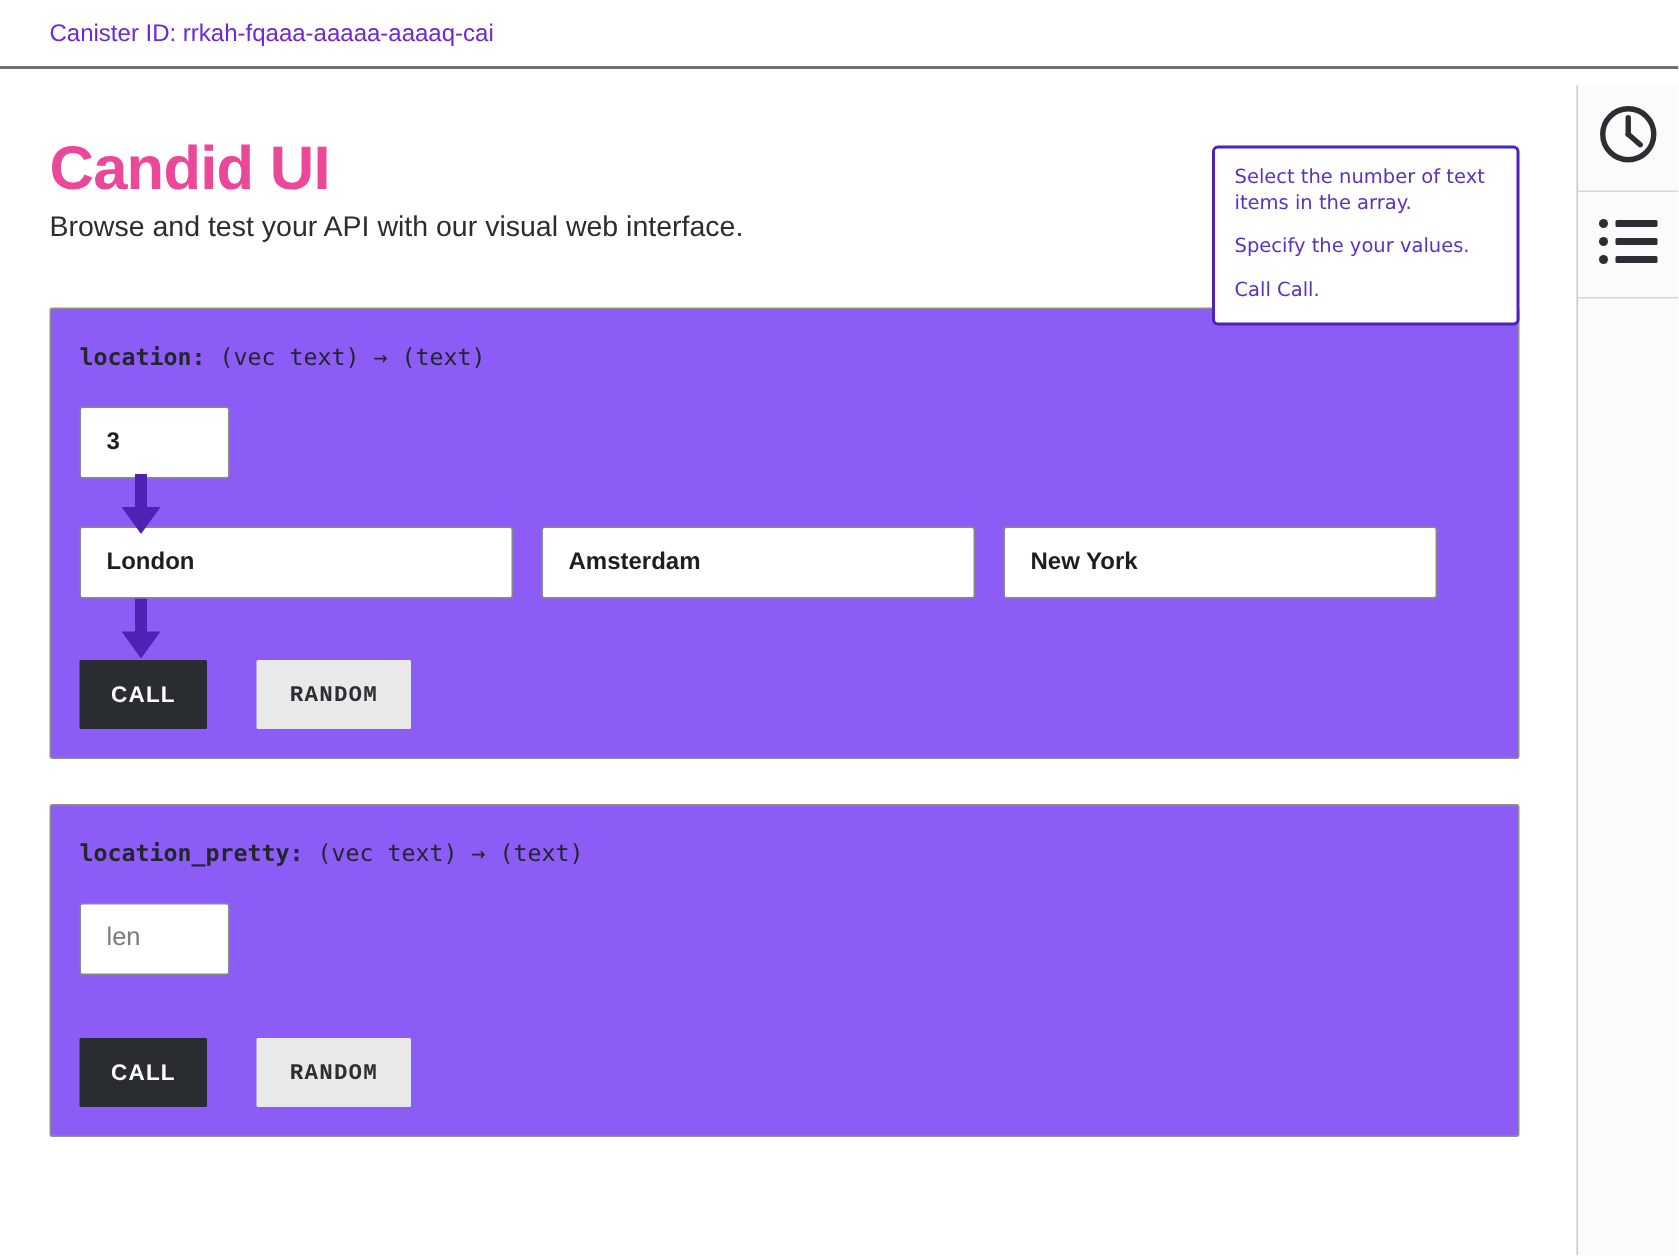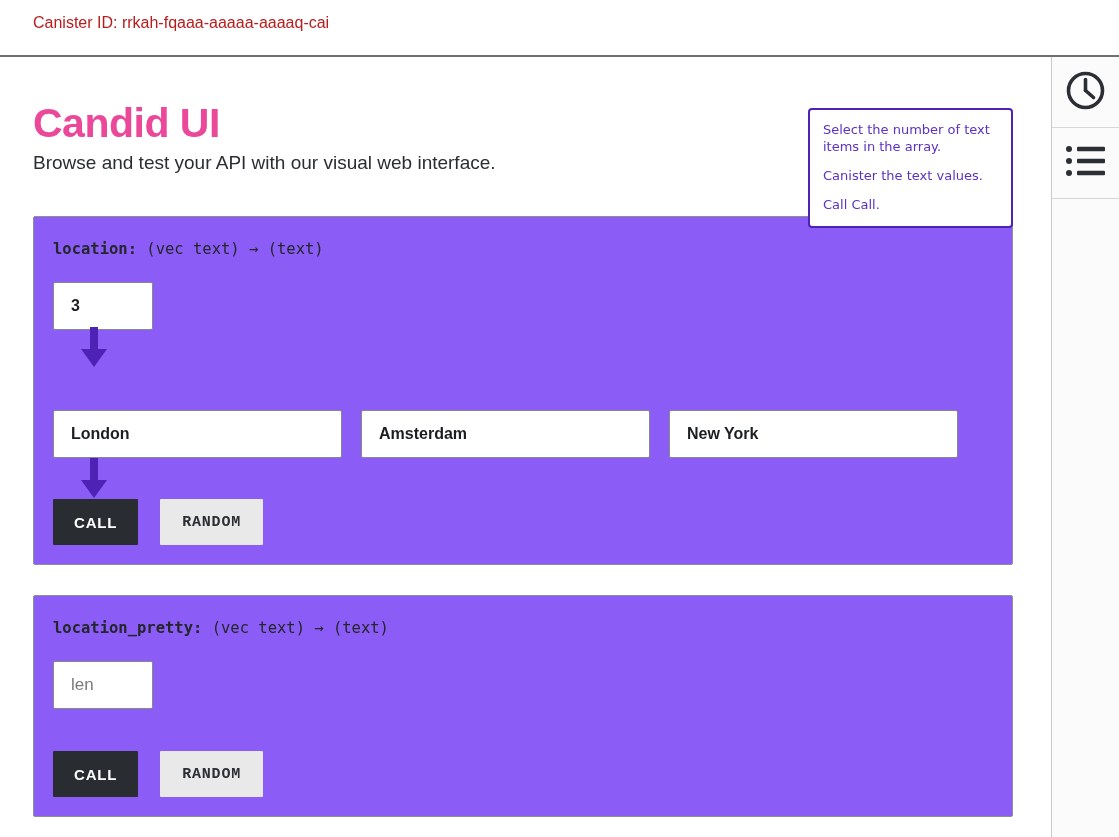--- a/index.html
+++ b/index.html
@@ -8,25 +8,25 @@
     width: 1119px; height: 837px;
     background: #ffffff;
     color: #23262b;
     font-family: "Liberation Sans", sans-serif;
     position: relative;
     overflow: hidden;
   }
 
   
   .topbar {
-    height: 57px;
+    height: 46px;
     border-bottom: 2px solid #6f6f6f;
     padding: 14px 0 0 33px;
     font-size: 16px;
-    color: #b91c1c;
+    color: #6d28d9;
   }
 
   
   .sidebar {
     position: absolute;
     top: 57px; right: 0; bottom: 0;
     width: 68px;
     border-left: 1px solid #c9c9c9;
     background: #fbfbfb;
   }
@@ -103,35 +103,35 @@
     font-family: "Liberation Sans", sans-serif;
     font-size: 16px;
     font-weight: 700;
     color: #1b1e22;
     padding: 0 8px 0 17px;
     outline: none;
   }
   input.text-input::placeholder { color: #7b7b7b; font-weight: 400; font-size: 17px; }
   input.len-input { width: 100px; margin-top: 24px; display: block; }
 
-  .vec-row { display: flex; gap: 19px; margin-top: 48px; }
+  .vec-row { display: flex; gap: 19px; }
   .vec-row input { width: 289px; }
 
   .arrow-gap { position: relative; height: 32px; }
   .arrow-gap2 { position: relative; height: 41px; }
   .arrow-svg {
     position: absolute;
     left: 26px; top: 0;
     width: 30px; height: 40px;
     z-index: 2;
     color: var(--accent-purple, #4f23bc);
   }
   .arrow-gap .arrow-svg { top: -3px; }
 
-  .btn-row { display: flex; gap: 22px; }
+  .btn-row { display: flex; gap: 33px; }
   .btn {
     height: 46px;
     border: none;
     border-radius: 1px;
     font-family: "Liberation Sans", sans-serif;
     font-size: 15px;
     font-weight: 700;
     letter-spacing: 0.8px;
     cursor: pointer;
     padding: 0 22px;
@@ -169,21 +169,21 @@
           <rect x="12" y="27.7" width="28" height="4.6" rx="1"></rect>
       </svg>
     </span>
   </div>
 </nav>
 
 <main class="main">
 
   <div class="tooltip">
     <p>Select the number of text items in the array.</p>
-    <p>Canister the text values.</p>
+    <p>Specify the your values.</p>
     <p>Call Call.</p>
   </div>
 
   <h1 class="page-title">Candid UI</h1>
   <p class="page-subtitle">Browse and test your API with our visual web interface.</p>
 
   <section class="method-box first">
     <div class="method-sig"><span class="mname">location:</span><span> (vec text) → (text)</span></div>
 
     <input class="text-input len-input" type="text" value="3" style="">

